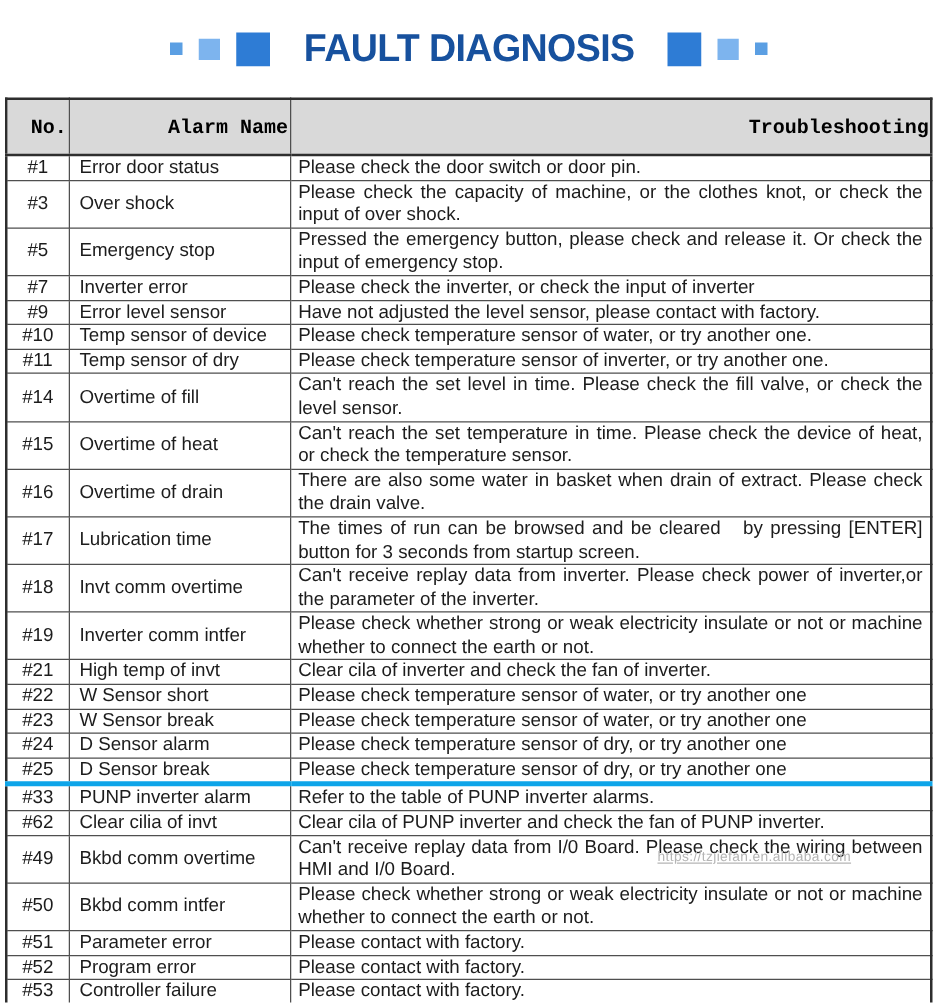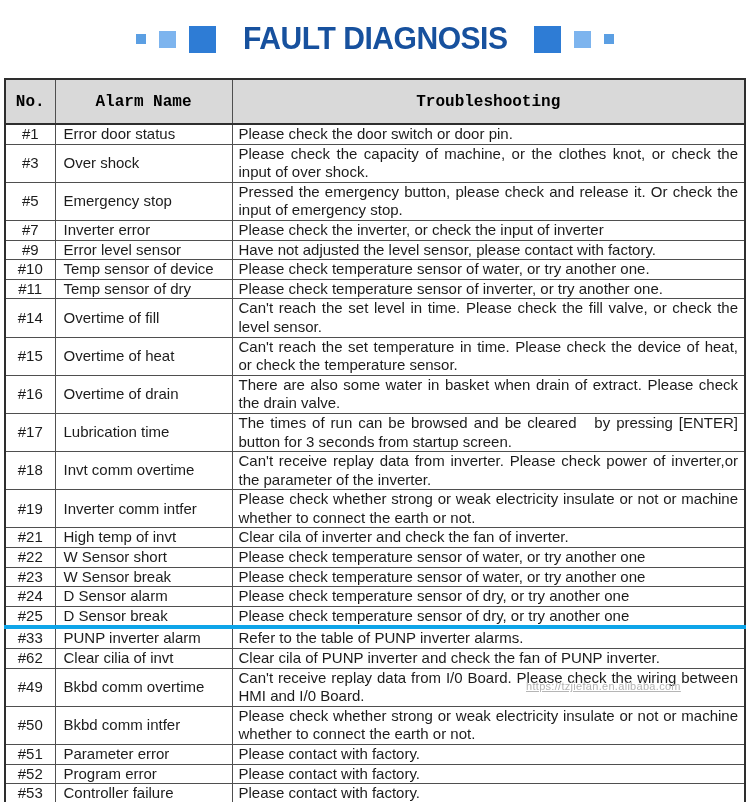--- a/index.html
+++ b/index.html
@@ -40,21 +40,21 @@
   .fault-table th, .fault-table td {
     border: 1px solid #4f4f4f;
     overflow: hidden;
   }
   .fault-table thead th {
     background: #d9d9d9;
     height: 41px;
     font-family: "Liberation Mono", monospace;
     font-weight: bold;
     font-size: 16px;
-    text-align: center;
+    text-align: right;
     border-bottom: 2px solid #2e2e2e;
   }
   .fault-table td {
     font-size: 15px;
     line-height: 18.6px;
     padding: 0;
     vertical-align: middle;
     color: #1c1c1c;
   }
   td.cell-no { text-align: center; }

